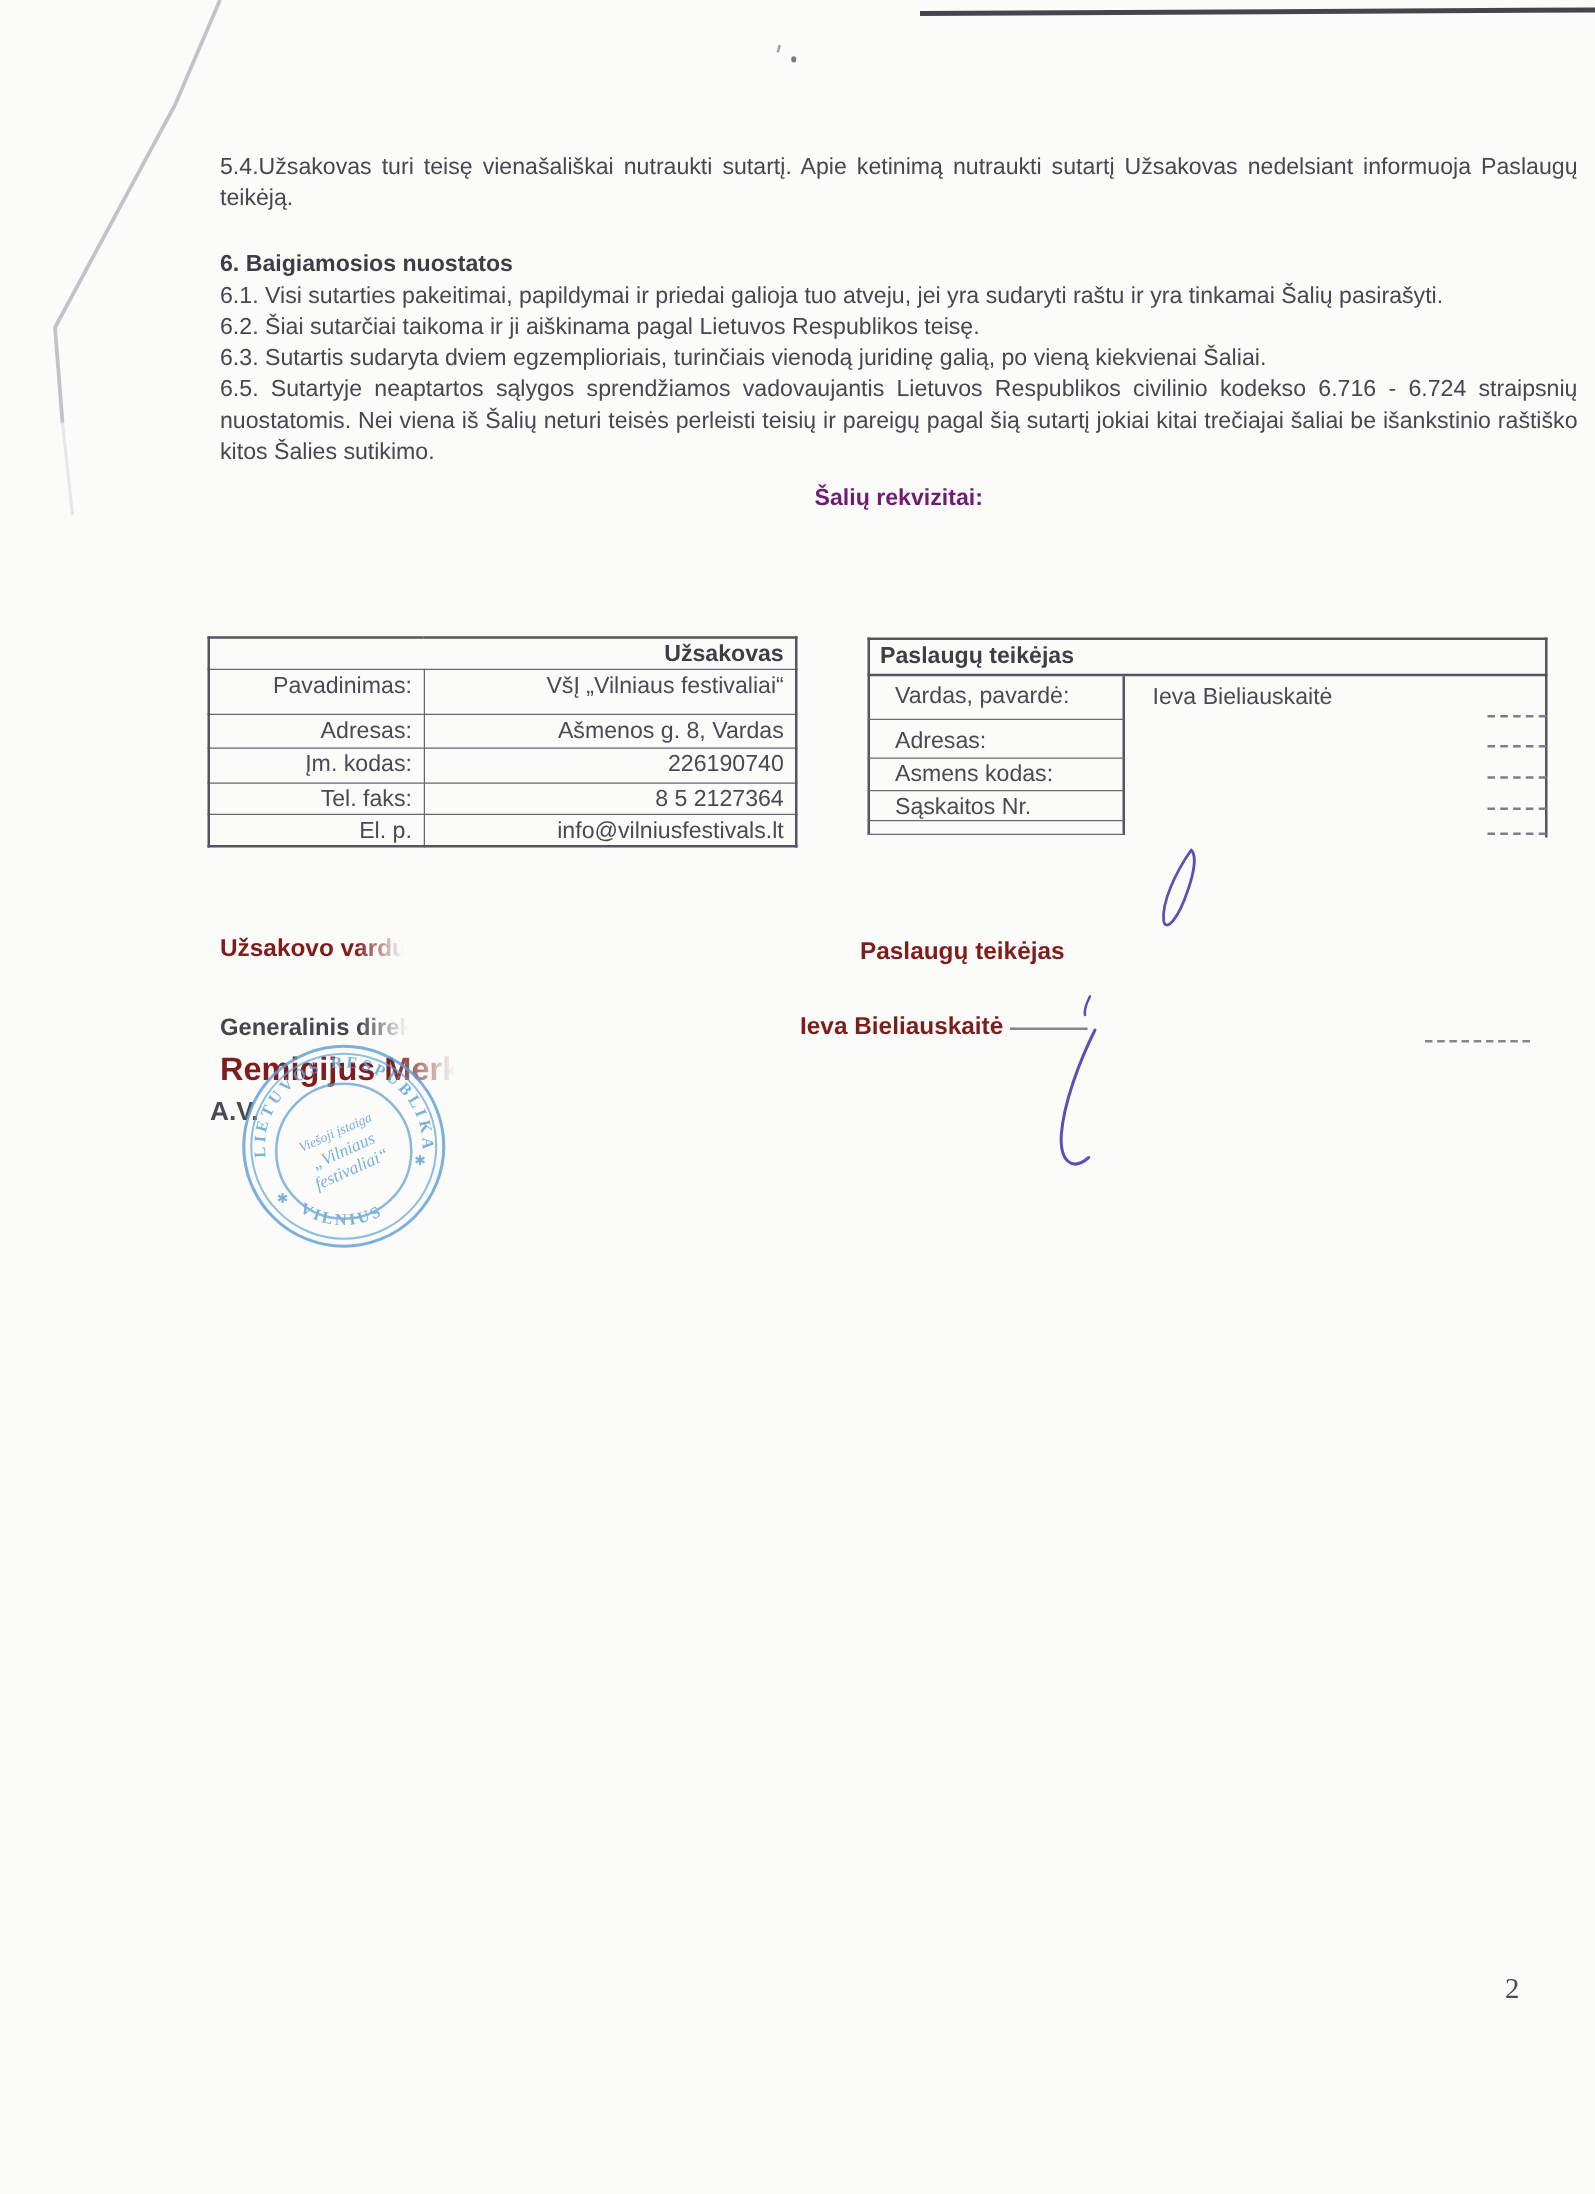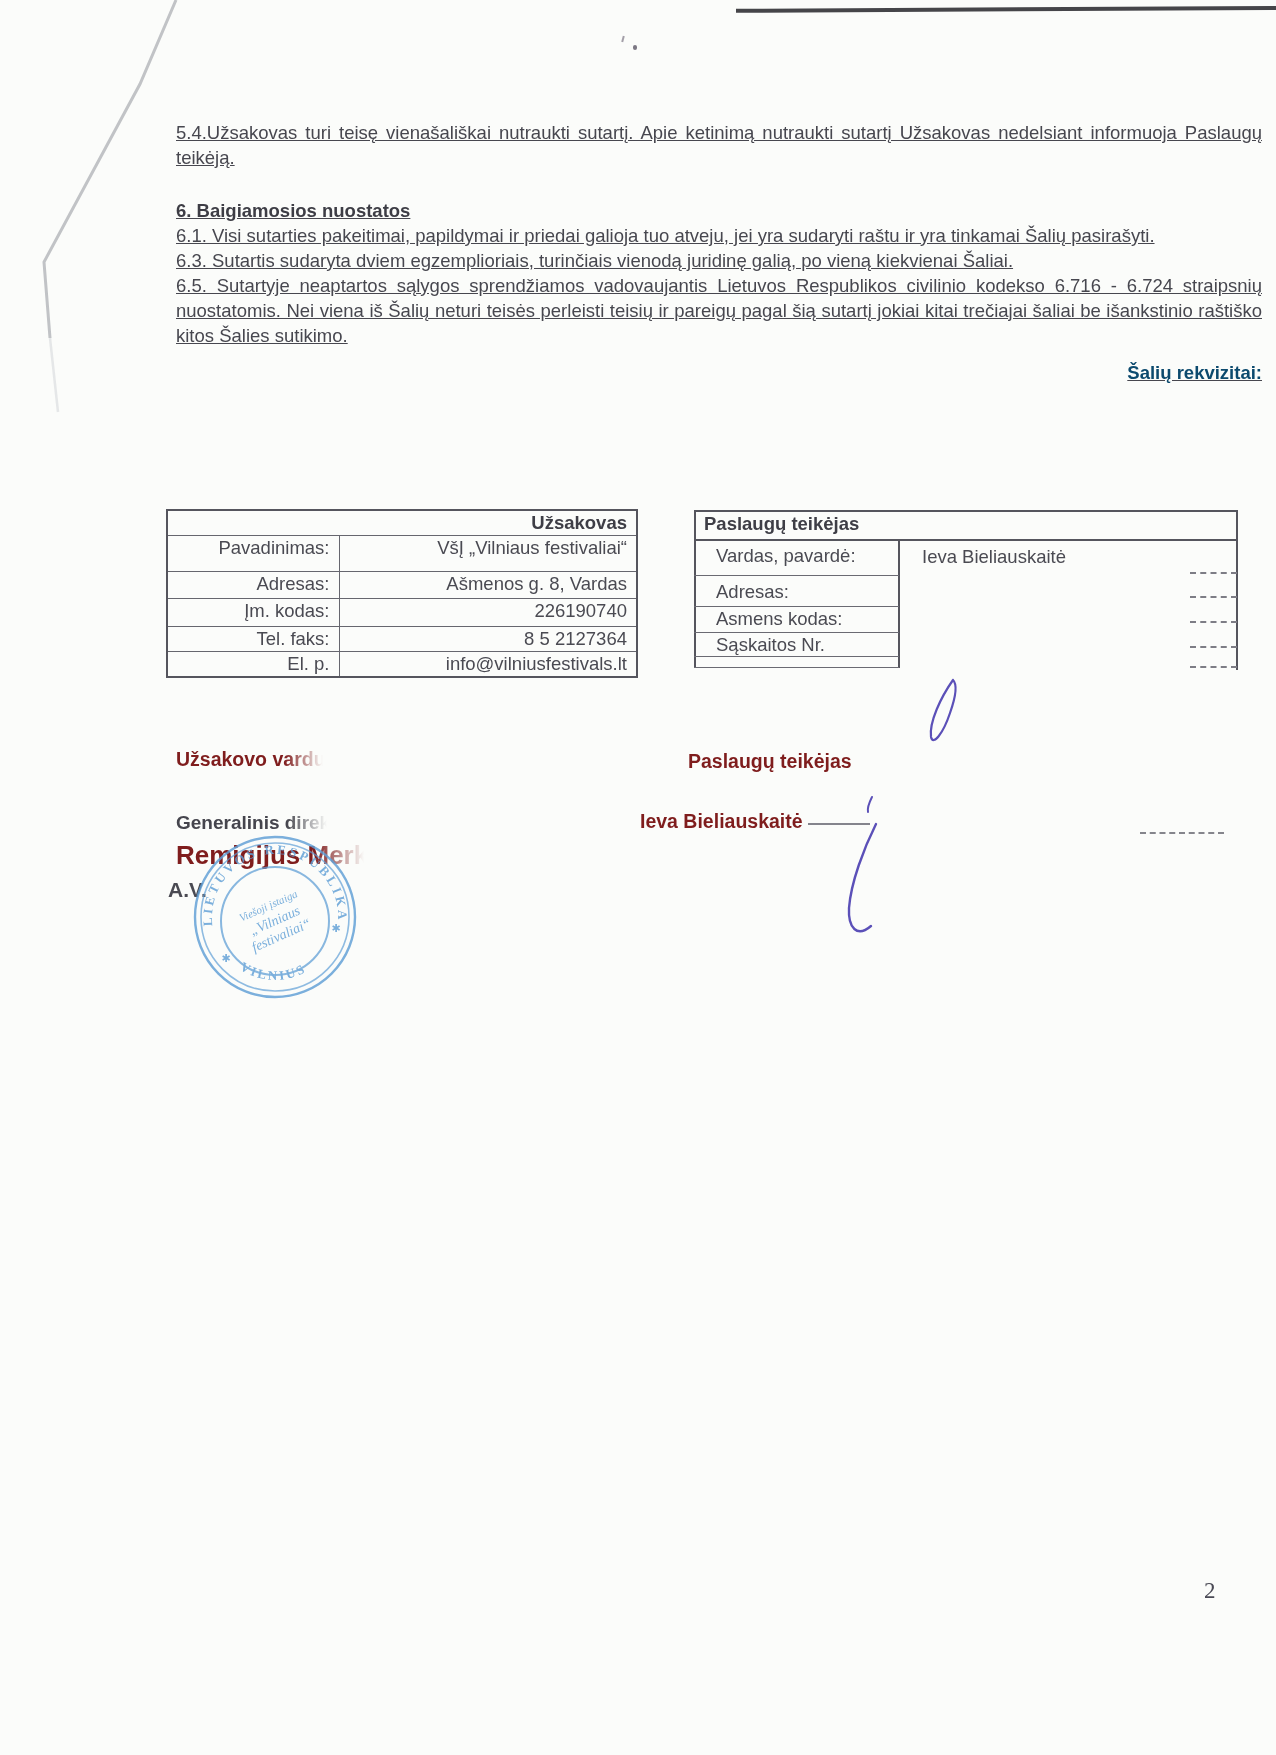--- a/index.html
+++ b/index.html
@@ -10,25 +10,24 @@
     overflow:hidden;
     font-family:"Liberation Sans", sans-serif;
     color:#45454d;
   }
   .abs{position:absolute;}
   
   .textflow{
     position:absolute;left:176px;top:120px;width:1086px;
     font-size:18.5px;line-height:25px;
     color:#47474f;
-    text-decoration:underline;
   }
   .textflow p{margin:0;text-align:justify;}
   .textflow .sec-title{margin:28px 0 0 0;font-weight:bold;color:#3d3d45;text-align:left;}
-  .textflow .req-title{margin:12px 0 0 0;font-weight:bold;color:#0c4a6e;text-align:right;}
+  .textflow .req-title{margin:12px 0 0 0;font-weight:bold;color:#701a75;text-align:center;}
   
   table.ltable{
     position:absolute;left:166px;top:509px;width:472px;
     border-collapse:collapse;table-layout:fixed;
     font-size:18.5px;color:#4a4a52;
   }
   table.ltable td,table.ltable th{
     border:1px solid #66666e;
     padding:1px 9px;vertical-align:top;text-align:right;
     font-weight:normal;overflow:hidden;white-space:nowrap;
@@ -78,20 +77,21 @@
   <div class="speck2"></div>
   <svg class="overlay" width="1276" height="1755">
     <polyline points="176,0 140,84 44,262 50,338" fill="none" stroke="#b6b8bc" stroke-width="3" opacity="0.85"></polyline>
     <polyline points="50,338 58,412" fill="none" stroke="#c6c8cc" stroke-width="2.5" opacity="0.4"></polyline>
   </svg>
 
   <div class="textflow">
     <p>5.4.Užsakovas turi teisę vienašališkai nutraukti sutartį. Apie ketinimą nutraukti sutartį Užsakovas nedelsiant informuoja Paslaugų teikėją.</p>
     <p class="sec-title">6. Baigiamosios nuostatos</p>
     <p>6.1. Visi sutarties pakeitimai, papildymai ir priedai galioja tuo atveju, jei yra sudaryti raštu ir yra tinkamai Šalių pasirašyti.</p>
+    <p>6.2. Šiai sutarčiai taikoma ir ji aiškinama pagal Lietuvos Respublikos teisę.</p>
     <p>6.3. Sutartis sudaryta dviem egzemplioriais, turinčiais vienodą juridinę galią, po vieną kiekvienai Šaliai.</p>
     <p>6.5. Sutartyje neaptartos sąlygos sprendžiamos vadovaujantis Lietuvos Respublikos civilinio kodekso 6.716 - 6.724 straipsnių nuostatomis. Nei viena iš Šalių neturi teisės perleisti teisių ir pareigų pagal šią sutartį jokiai kitai trečiajai šaliai be išankstinio raštiško kitos Šalies sutikimo.</p>
     <p class="req-title">Šalių rekvizitai:</p>
   </div>
 
   <table class="ltable">
     <colgroup>
         <col style="width:172px">
         <col>
       </colgroup>

